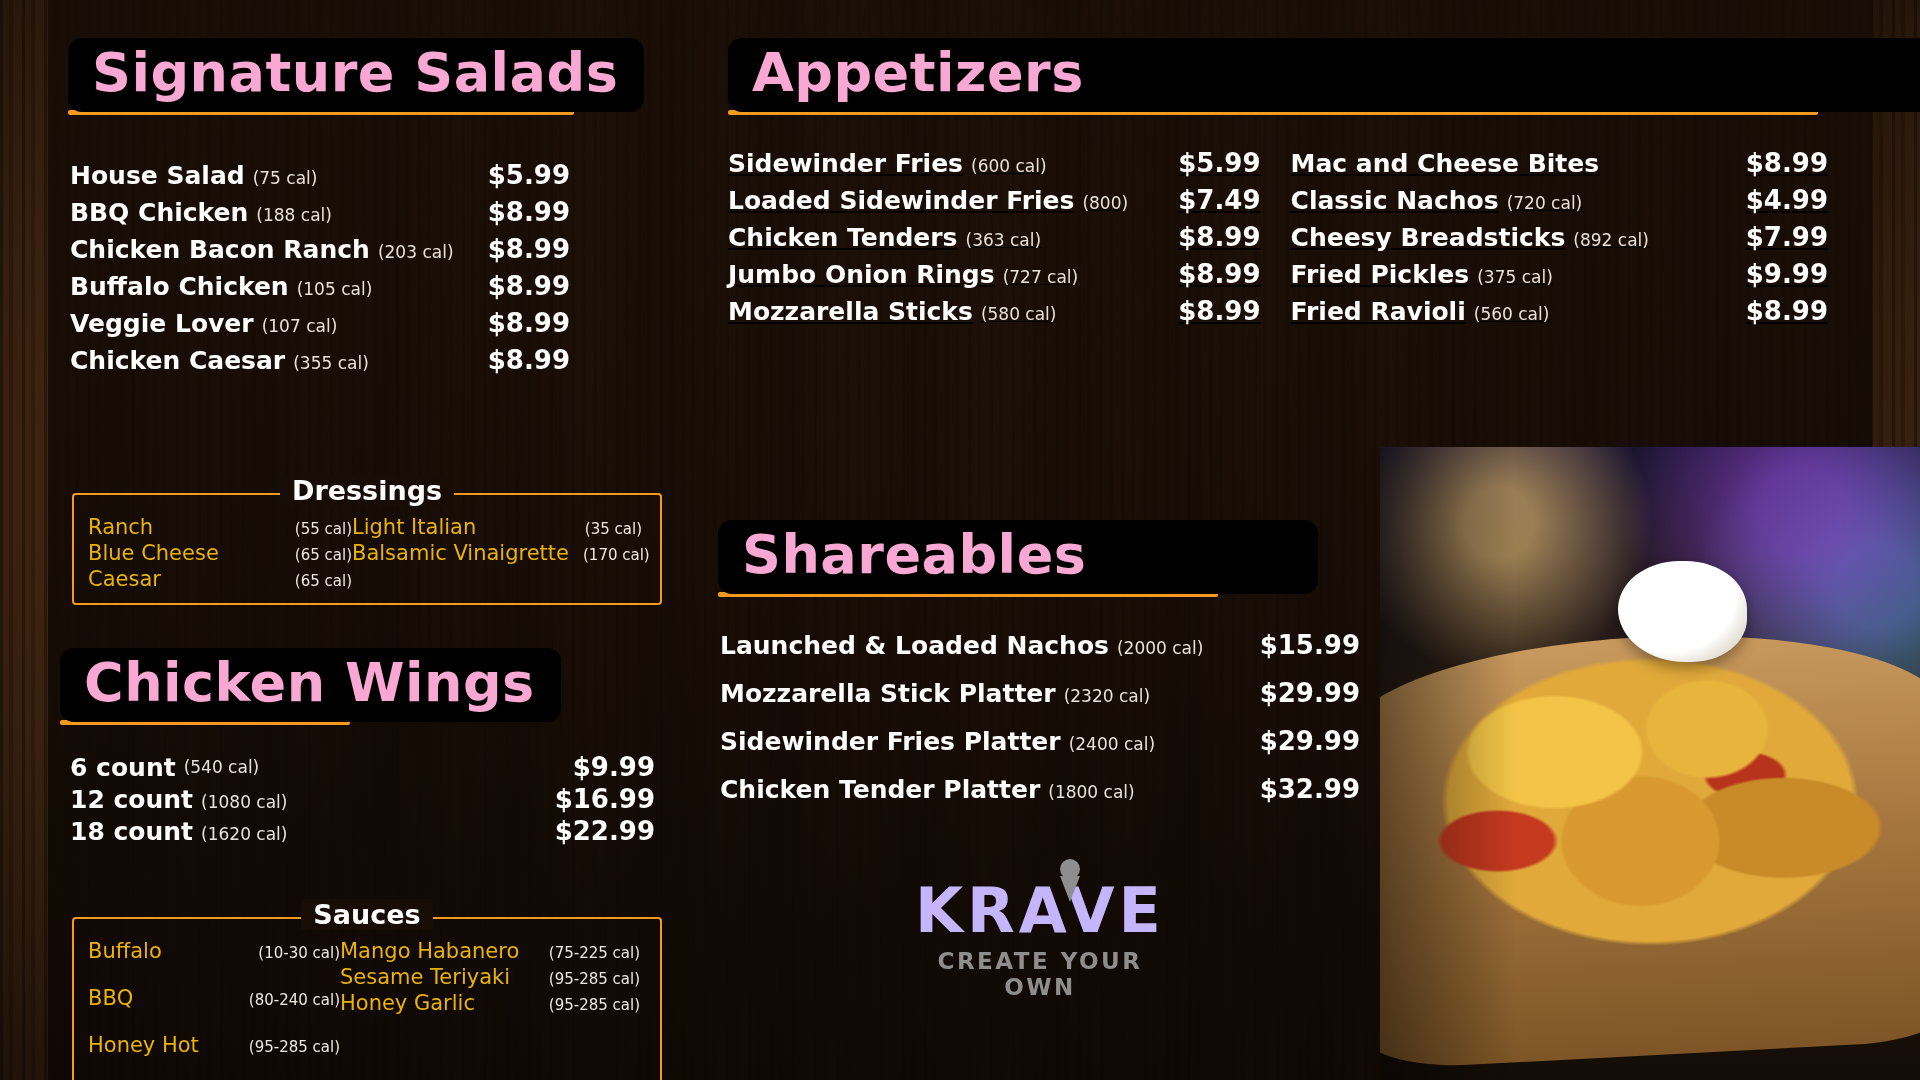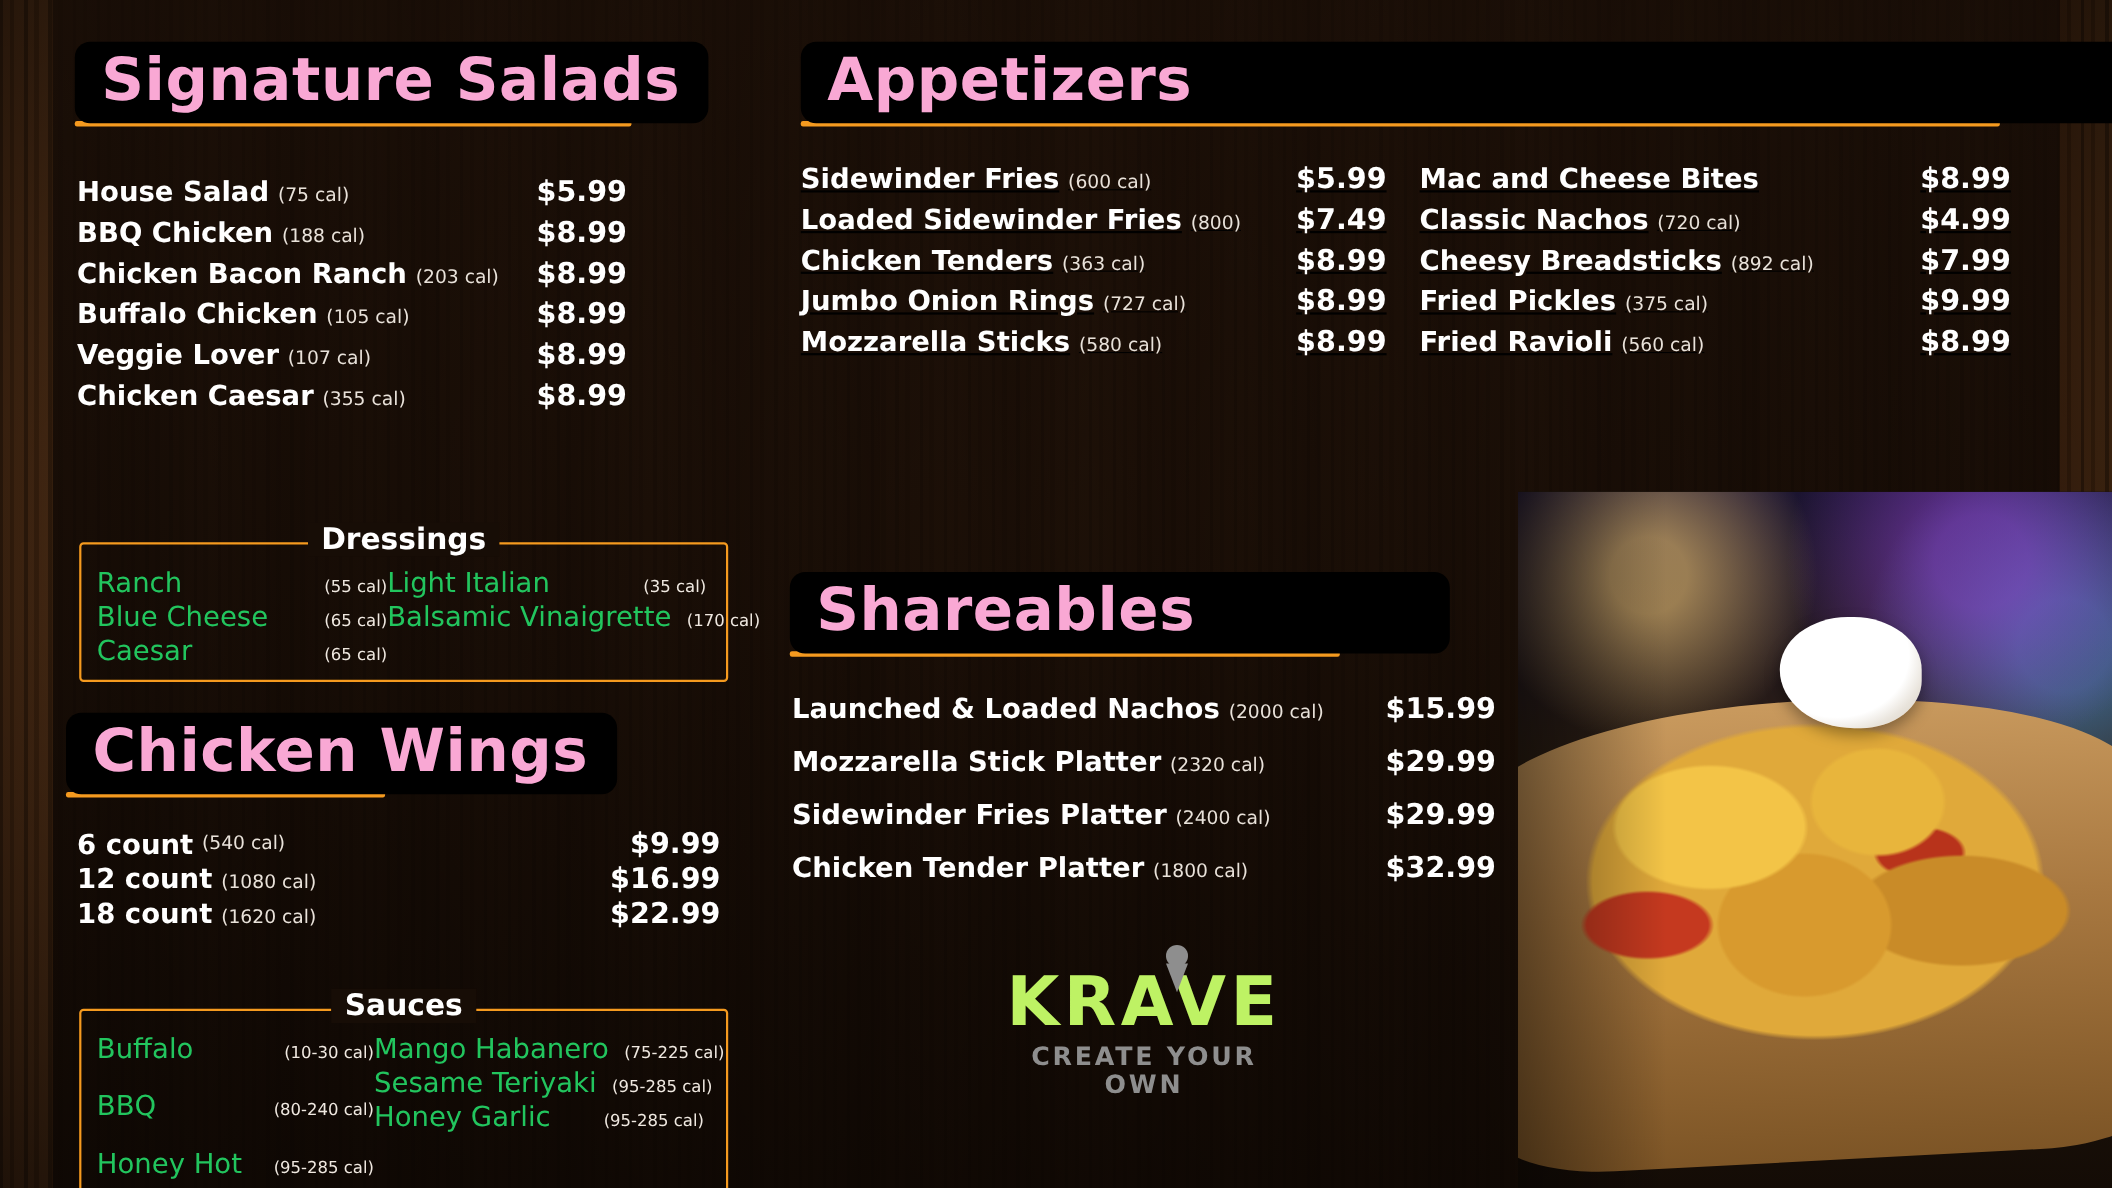--- a/index.html
+++ b/index.html
@@ -117,22 +117,22 @@
     border-radius: 4px;
     padding: 8px 14px 10px 14px;
     margin-top: -15px;
     padding-top: 20px;
     display: flex;
     gap: 0px;
   }
   .box-col { display: flex; flex-direction: column; }
   .sub-row { display: flex; align-items: baseline; margin-bottom: 2px; }
   .sub-row .snm {
-    font-size: 25px;
-    color: #22c55e;
+    font-size: 21px;
+    color: #eab308;
     font-weight: 400;
     white-space: nowrap;
     font-family: "DejaVu Sans", sans-serif;
   }
   .sub-row .scal {
     font-size: 15px;
     color: #efe8e0;
     margin-left: auto;
     padding-left: 14px;
     white-space: nowrap;
@@ -204,21 +204,21 @@
   
   .logo {
     position: absolute;
     left: 905px; top: 880px;
     width: 270px; text-align: center;
   }
   .logo .word {
     font-size: 62px;
     font-weight: 800;
     letter-spacing: 4px;
-    color: #bef264;
+    color: #c4b5fd;
     font-family: "DejaVu Sans", sans-serif;
     line-height: 1;
   }
   .logo .tag {
     font-size: 23px;
     font-weight: 700;
     letter-spacing: 2.5px;
     color: #8e8e8e;
     margin-top: 6px;
     font-family: "DejaVu Sans", sans-serif;

